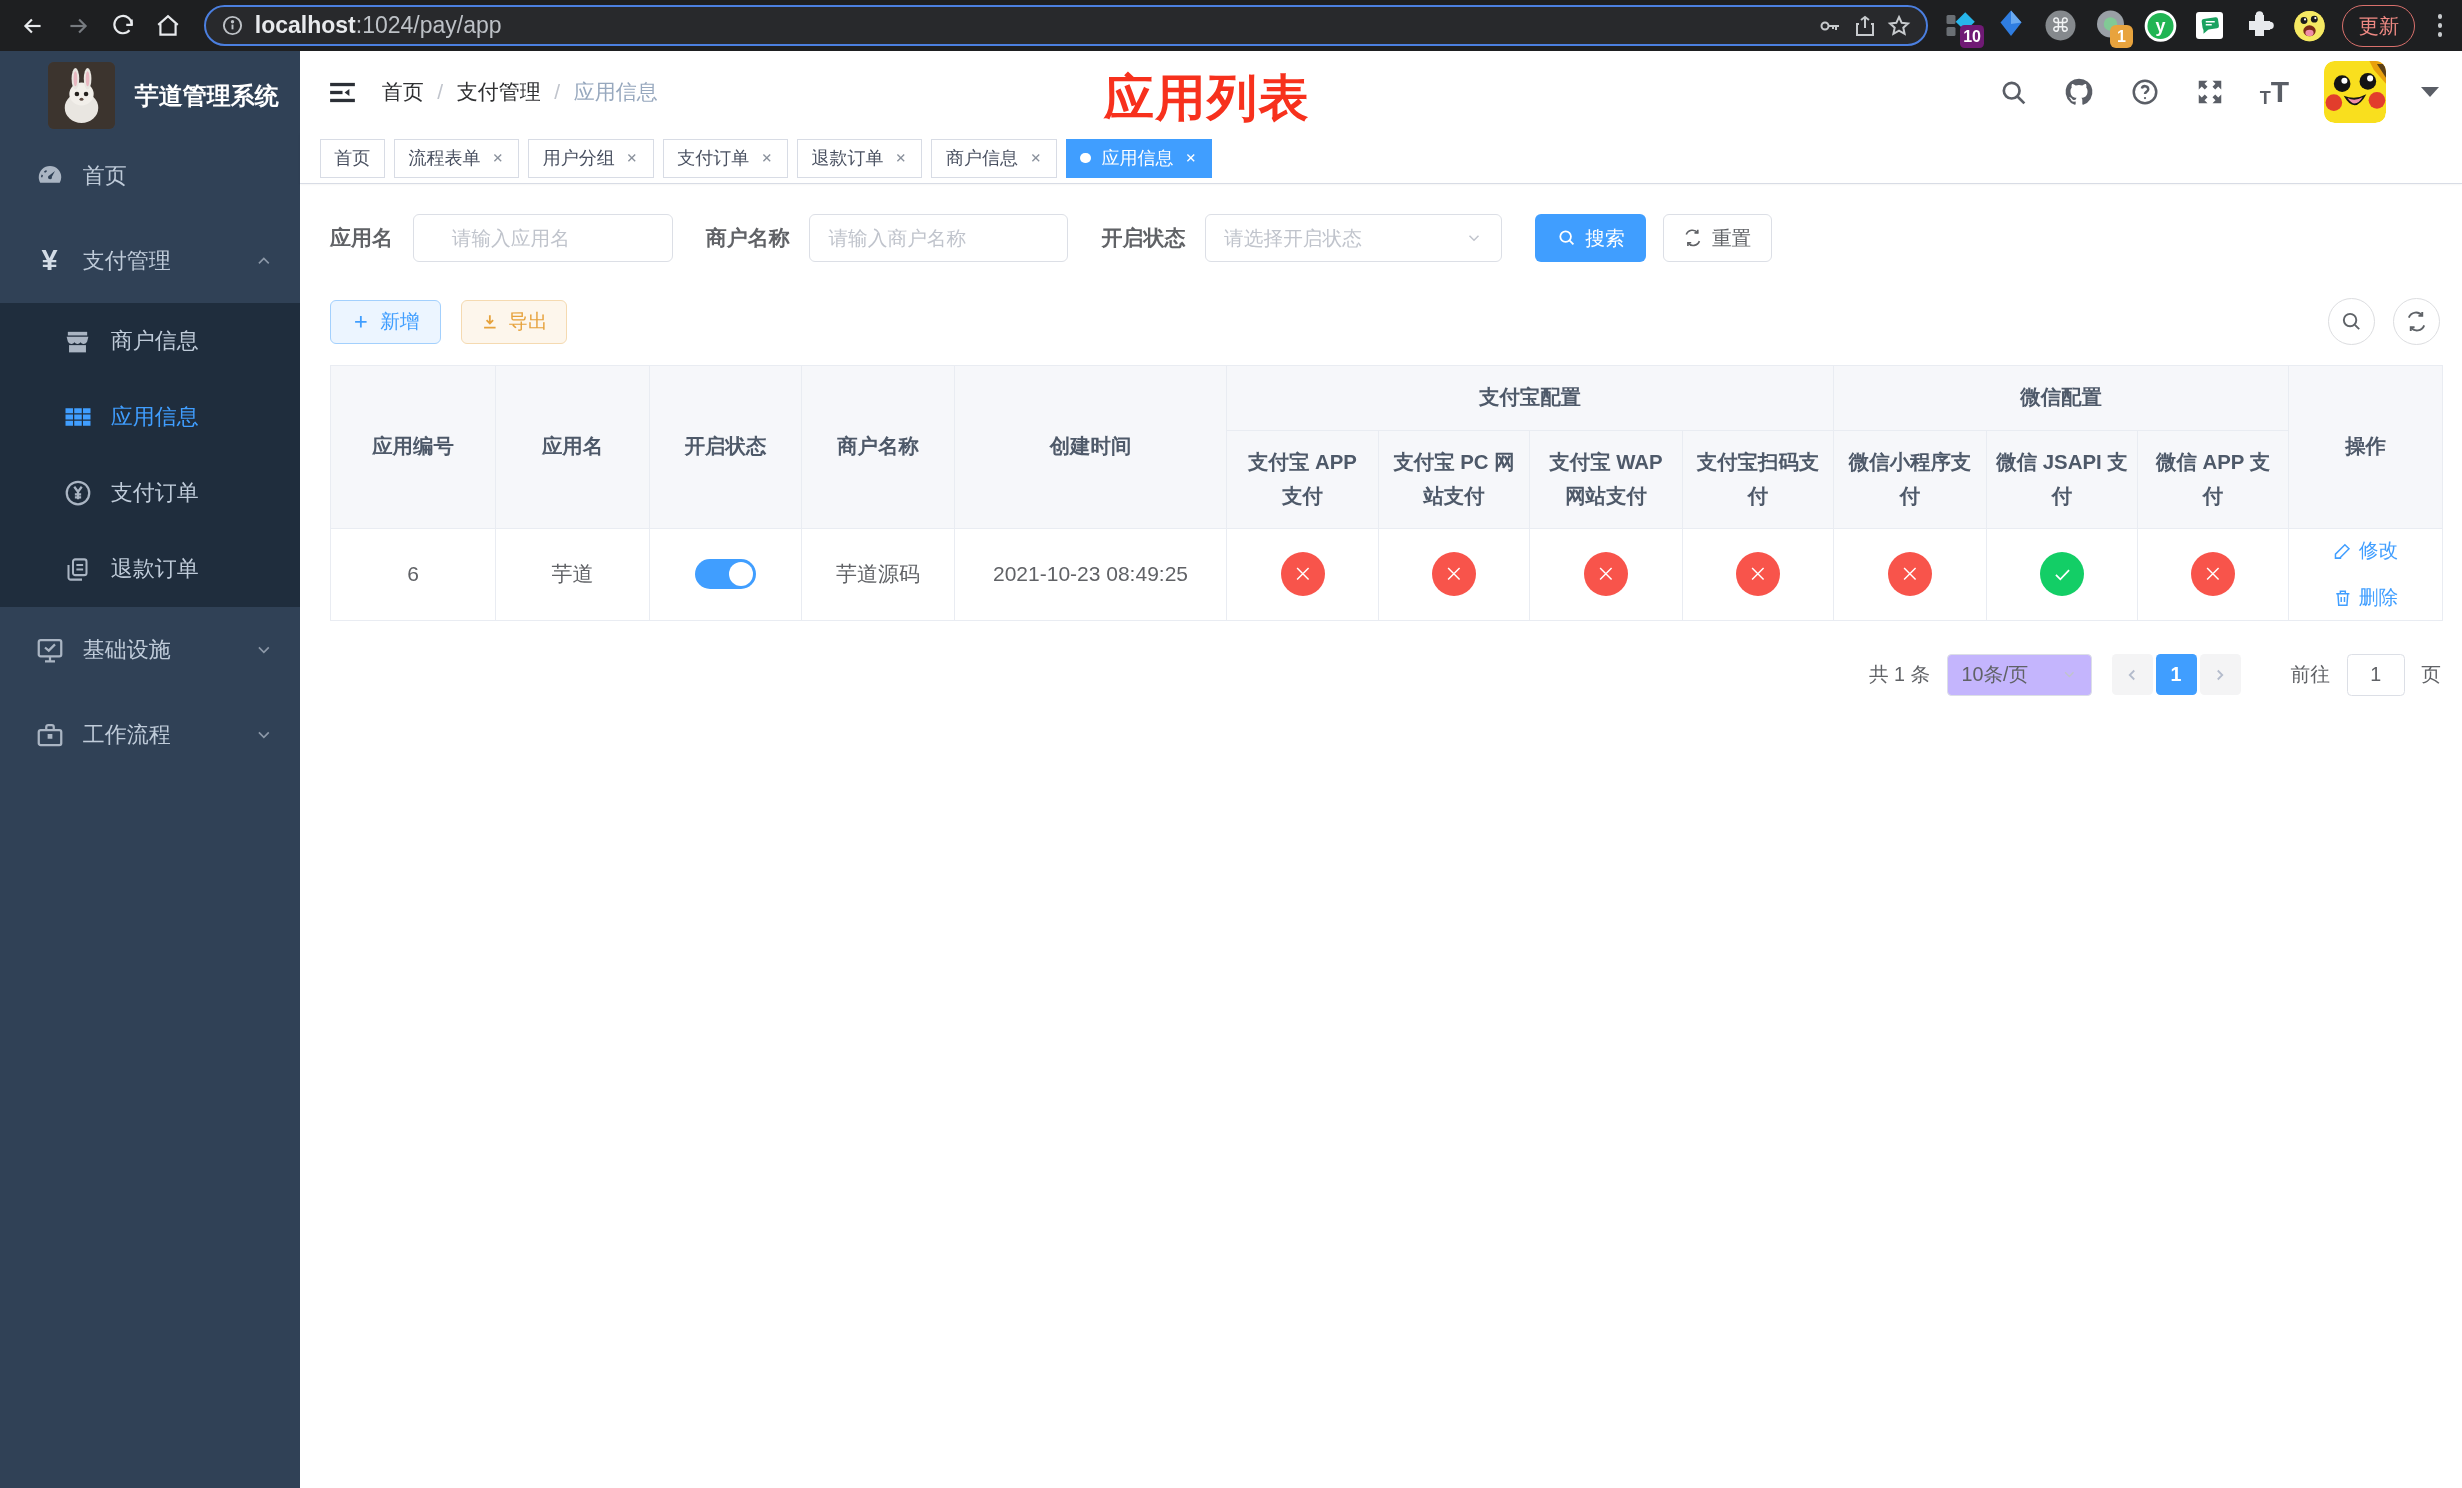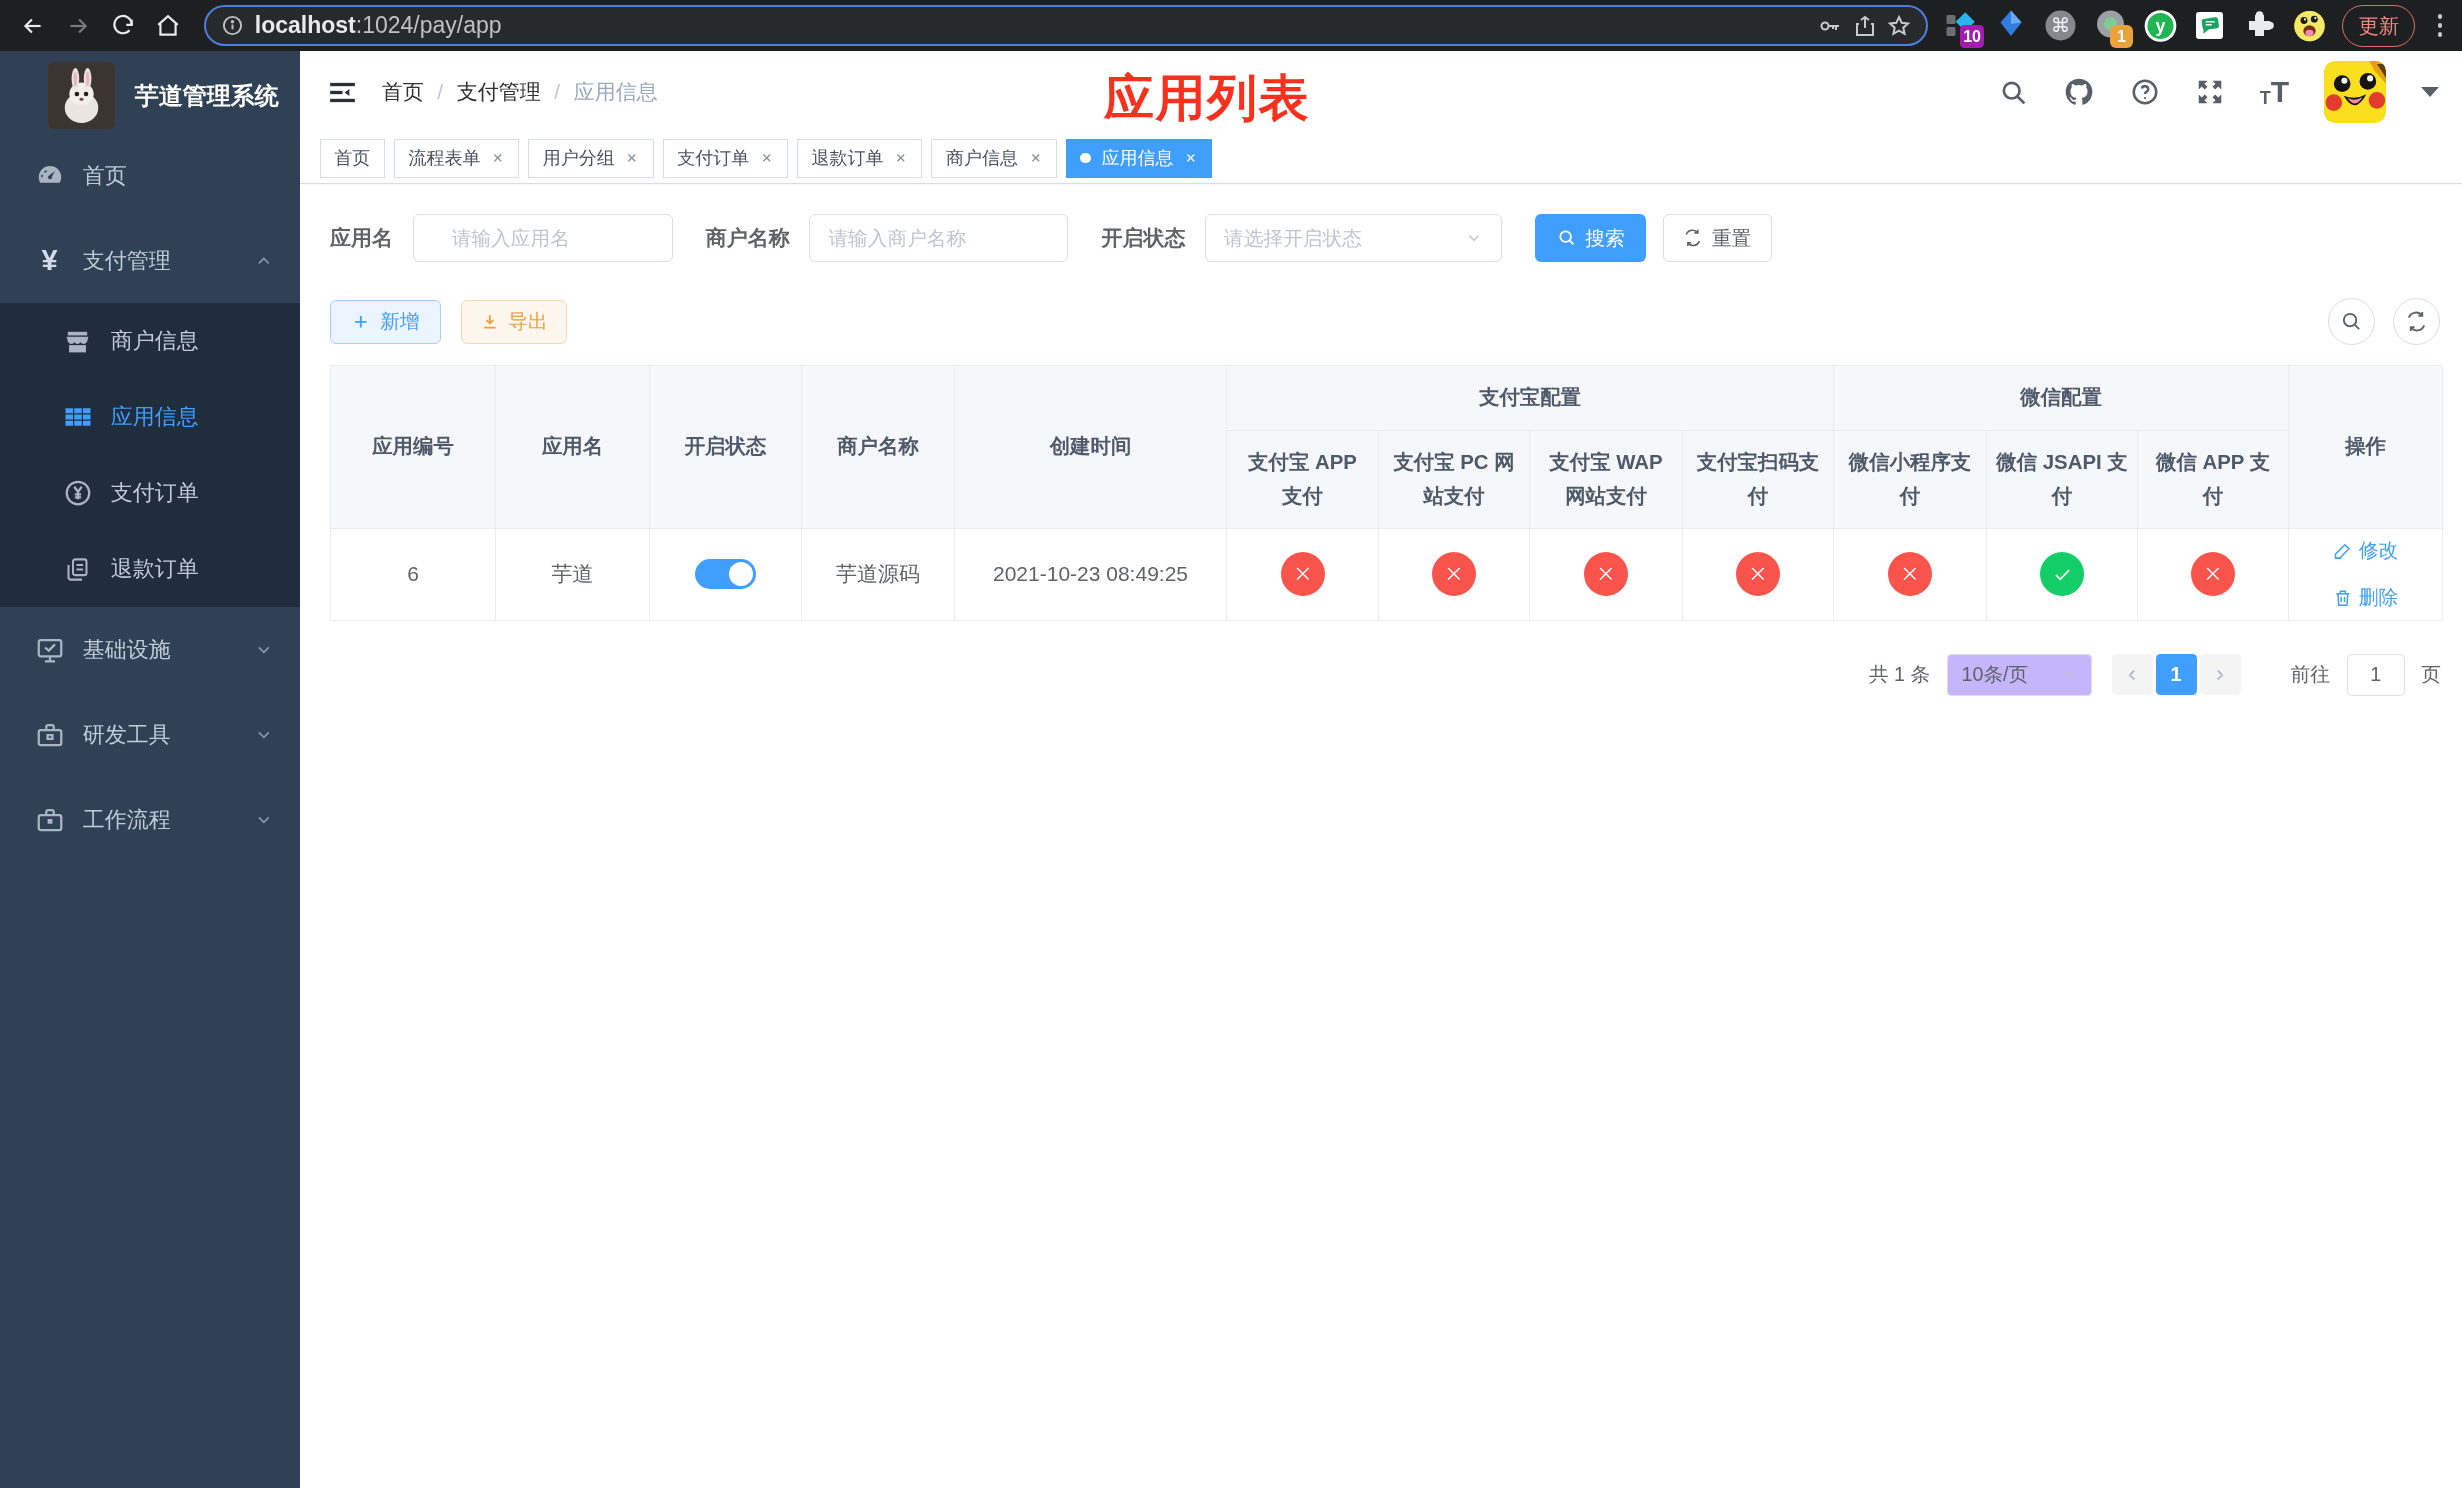--- a/index.html
+++ b/index.html
@@ -9,21 +9,21 @@
   .browser-bar { height:51px; background:#1e1f21; display:flex; align-items:center; padding:0 13.6px; gap:6px; }
   .nav-btn { width:39px; height:39px; display:flex; align-items:center; justify-content:center; color:#e8eaed; flex:0 0 auto; }
   .nav-btn.disabled { color:#777b80; }
   .urlbar { flex:1; height:41px; margin:0 10.6px; background:#28292c; border-radius:21px; border:2.3px solid #4b7fe0; display:flex; align-items:center; padding:0 15px; gap:10.6px; min-width:0; }
   .url-text { font-size:23px; color:#e8eaed; white-space:nowrap; }
   .url-text .rest { color:#bdc1c6; }
   .urlbar .spacer { flex:1; }
   .ext-area { display:flex; align-items:center; gap:16.7px; flex:0 0 auto; }
   .ext { position:relative; width:33px; height:33px; display:flex; align-items:center; justify-content:center; }
   .badge { position:absolute; bottom:-6px; right:-6px; min-width:23px; height:23px; border-radius:4.5px; color:#fff; font-size:16px; font-weight:700; display:flex; align-items:center; justify-content:center; padding:0 3px; }
-  .badge.red { background:#a21caf; }
+  .badge.red { background:#701a75; }
   .badge.orange { background:#e8a33d; border-radius:6px; }
   .update-btn { border:1.5px solid #d9706c; color:#ee8983; background:transparent; border-radius:21px; font-size:20.4px; padding:6px 15px; white-space:nowrap; }
   .kebab { display:flex; flex-direction:column; gap:4.5px; padding:0 6px; }
   .kebab i { width:4.5px; height:4.5px; border-radius:50%; background:#c7cacd; }
 
   
   .app { display:flex; height:1437px; }
 
   
   .sidebar { width:300px; background:var(--sidebar-bg); flex:0 0 auto; color:var(--sidebar-text); }
@@ -339,35 +339,20 @@
 
     <div class="menu-item">
       <span class="mi-icon">
         <svg width="30" height="30" viewBox="0 0 24 24" fill="none" stroke="currentColor" stroke-width="1.8">
             <rect x="3" y="4" width="18" height="13" rx="1.5"></rect>
             <path d="M8 10l3 2.5 5-5"></path>
             <path d="M12 17v4M8 21h8"></path>
           </svg>
       </span>
       <span class="mi-label">基础设施</span>
-      <span class="chev">
-        <svg width="19.7" height="19.7" viewBox="0 0 24 24" fill="none" stroke="currentColor" stroke-width="2">
-            <path d="M6 9l6 6 6-6"></path>
-          </svg>
-      </span>
-    </div>
-    <div class="menu-item">
-      <span class="mi-icon">
-        <svg width="30" height="30" viewBox="0 0 24 24" fill="none" stroke="currentColor" stroke-width="1.8">
-            <rect x="3" y="8" width="18" height="12" rx="1.5"></rect>
-            <path d="M9 8V5.5A1.5 1.5 0 0 1 10.5 4h3A1.5 1.5 0 0 1 15 5.5V8"></path>
-            <path d="M10 12h4v3h-4z"></path>
-          </svg>
-      </span>
-      <span class="mi-label">研发工具</span>
       <span class="chev">
         <svg width="19.7" height="19.7" viewBox="0 0 24 24" fill="none" stroke="currentColor" stroke-width="2">
             <path d="M6 9l6 6 6-6"></path>
           </svg>
       </span>
     </div>
     <div class="menu-item">
       <span class="mi-icon">
         <svg width="30" height="30" viewBox="0 0 24 24" fill="none" stroke="currentColor" stroke-width="1.8">
             <rect x="3" y="8" width="18" height="12" rx="1.5"></rect>

